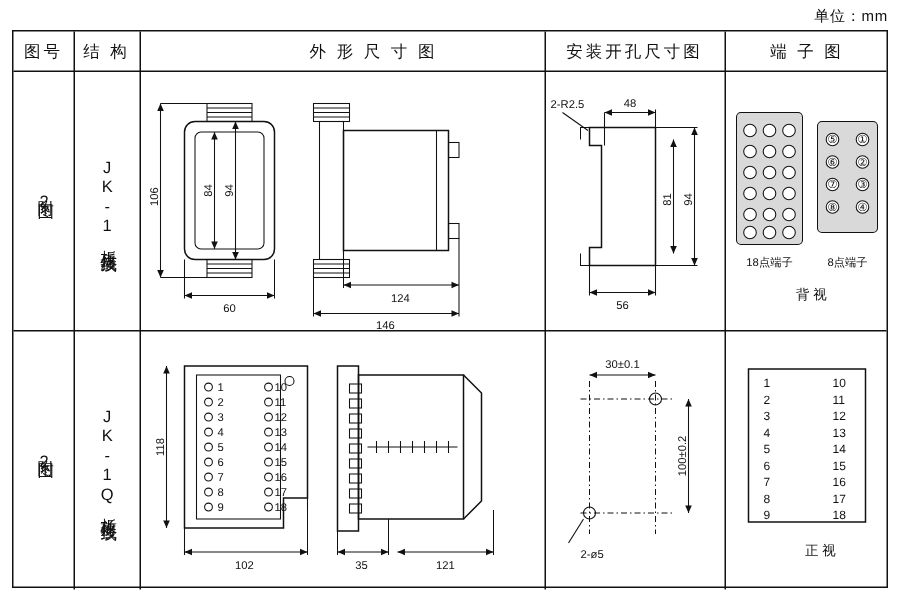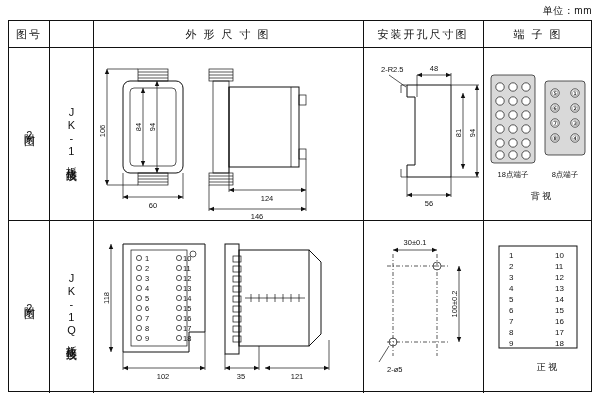--- a/index.html
+++ b/index.html
@@ -74,21 +74,22 @@
 
     <div class="vline" style="left:40px;  height:372px;"></div>
     <div class="vline" style="left:84px;  height:372px;"></div>
     <div class="vline" style="left:354px; height:372px;"></div>
     <div class="vline" style="left:474px; height:372px;"></div>
 
     <div class="hline" style="top:26px;"></div>
     <div class="hline" style="top:199px;"></div>
 
     <div class="cell-label c1" style="top:0; height:26px;">图号</div>
-    <div class="cell-label c3" style="top:0; height:26px;">外 形 尺 寸 图</div>
+    <div class="cell-label c2" style="top:0; height:26px;">结 构</div>
+    <div class="cell-label c3" style="top:0; height:26px;margin-left:21px;">外 形 尺 寸 图</div>
     <div class="cell-label c5" style="top:0; height:26px;">端 子 图</div>
     <div class="cell-label c4" style="top:0; height:26px;">安装开孔尺寸图</div>
 
     <div class="rowlabel c1" style="top:26px; height:173px;">
       <span class="vtext">附图2</span>
     </div>
     <div class="rowlabel c2" style="top:26px; height:173px;">
       <span class="vtext2">JK-1板后接线</span>
     </div>
 
@@ -159,21 +160,21 @@
 
         <line x1="116" y1="162" x2="213" y2="162" class="thin"></line>
         <path d="M116 162 l5 -2.2 v4.4 z" class="blk"></path>
         <path d="M213 162 l-5 -2.2 v4.4 z" class="blk"></path>
         <line x1="116" y1="138" x2="116" y2="164" class="thin"></line>
         <line x1="213" y1="145" x2="213" y2="164" class="thin"></line>
         <text class="txt" x="164" y="172" text-anchor="middle">146</text>
       </svg>
     </div>
 
-    <div style="position:absolute; left:370px; top:26px; width:120px; height:173px;text-align:right;">
+    <div style="position:absolute; left:356px; top:26px; width:120px; height:173px;text-align:right;">
       <svg width="120" height="173" viewBox="0 0 120 173">
 
         <path d="M28 38 L72 38 L72 130 L28 130 L28 118 L36 118 L36 50 L28 50 Z" class="stroke"></path>
 
         <path d="M28 38 l-6 0 l0 8" class="thin"></path>
         <path d="M28 130 l-6 0 l0 -8" class="thin"></path>
 
         <line x1="10" y1="28" x2="27" y2="40" class="thin"></line>
         <text class="txt" x="2" y="25">2-R2.5</text>
 

